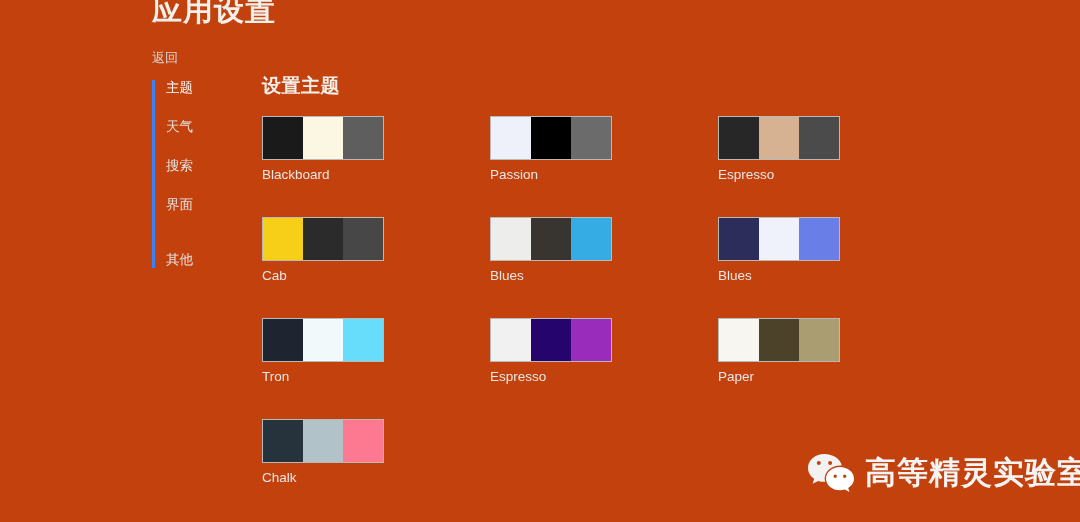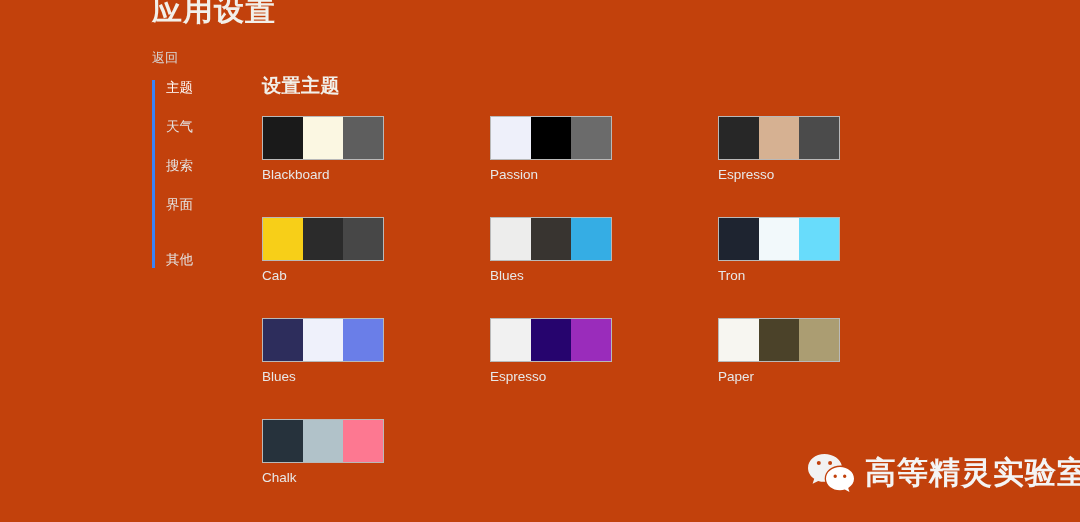--- a/index.html
+++ b/index.html
@@ -195,33 +195,33 @@
         <div class="theme-card">
           <div class="swatch">
             <span style="background: rgb(237, 237, 236);"></span>
             <span style="background: rgb(56, 52, 48);"></span>
             <span style="background: rgb(53, 173, 228);"></span>
           </div>
           <span class="theme-label">Blues</span>
         </div>
         <div class="theme-card">
           <div class="swatch">
+            <span style="background: rgb(45, 45, 92);"></span>
+            <span style="background: rgb(239, 241, 251);"></span>
+            <span style="background: rgb(106, 126, 232);"></span>
+          </div>
+          <span class="theme-label">Blues</span>
+        </div>
+        <div class="theme-card">
+          <div class="swatch">
             <span style="background: rgb(30, 36, 48);"></span>
             <span style="background: rgb(242, 249, 251);"></span>
             <span style="background: rgb(104, 220, 251);"></span>
           </div>
           <span class="theme-label">Tron</span>
-        </div>
-        <div class="theme-card">
-          <div class="swatch">
-            <span style="background: rgb(45, 45, 92);"></span>
-            <span style="background: rgb(239, 241, 251);"></span>
-            <span style="background: rgb(106, 126, 232);"></span>
-          </div>
-          <span class="theme-label">Blues</span>
         </div>
         <div class="theme-card">
           <div class="swatch">
             <span style="background: rgb(241, 241, 241);"></span>
             <span style="background: rgb(38, 4, 110);"></span>
             <span style="background: rgb(154, 44, 187);"></span>
           </div>
           <span class="theme-label">Espresso</span>
         </div>
         <div class="theme-card">

